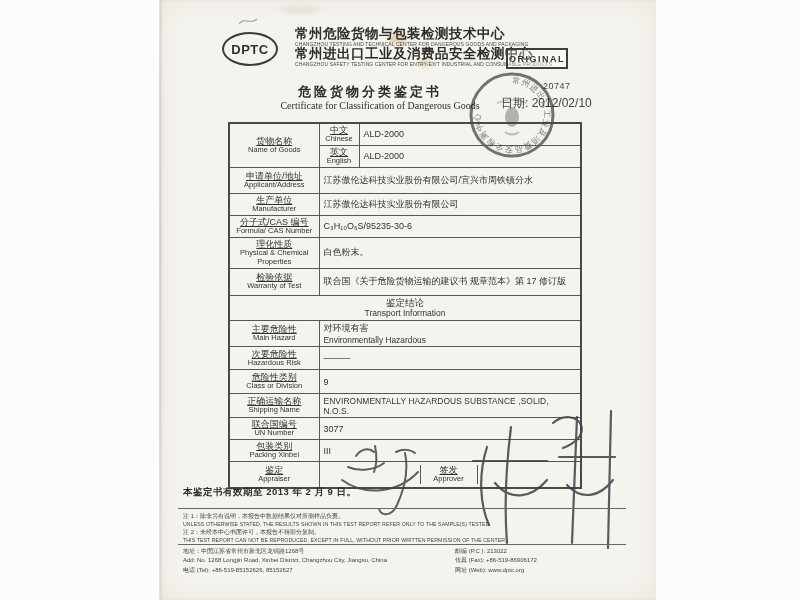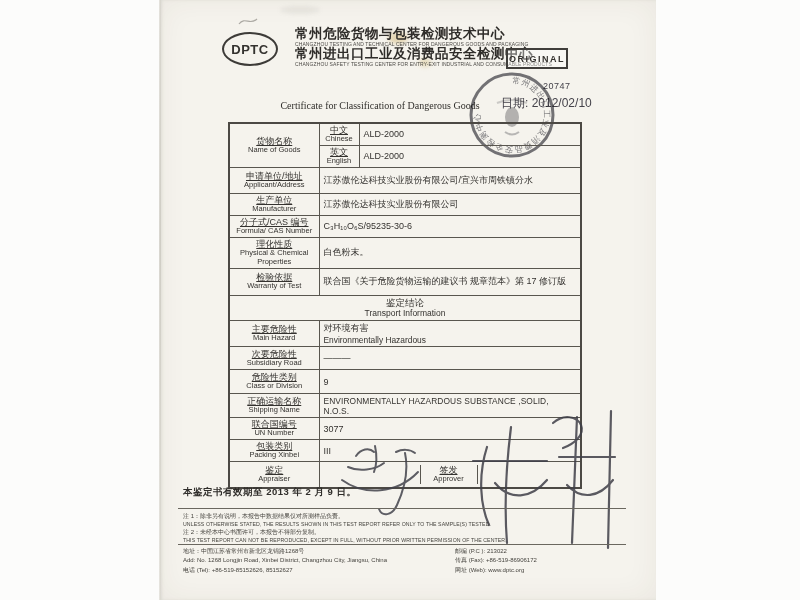--- a/index.html
+++ b/index.html
@@ -82,20 +82,21 @@
     <span class="logo-inner">DPTC</span>
   </div>
   <div class="hdr">
     <div class="hdr-cn">常州危险货物与包装检测技术中心</div>
     <div class="hdr-en">CHANGZHOU TESTING AND TECHNICAL CENTER FOR DANGEROUS GOODS AND PACKAGING</div>
     <div class="hdr-cn">常州进出口工业及消费品安全检测中心</div>
     <div class="hdr-en">CHANGZHOU SAFETY TESTING CENTER FOR ENTRY-EXIT INDUSTRIAL AND CONSUMABLE PRODUCTS</div>
   </div>
   <div class="orig-box">ORIGINAL</div>
 
+  <div class="doc-title">危险货物分类鉴定书</div>
   <div class="doc-subtitle">Certificate for Classification of Dangerous Goods</div>
   <div class="cert-no">20747</div>
   <div class="cert-date">日期: 2012/02/10</div>
 
   <svg class="stamp" viewBox="0 0 90 90">
     <circle cx="45" cy="45" r="41" fill="none" stroke="#5f5f66" stroke-width="3"></circle>
     <defs>
         <path id="ring" d="M45,13 a32,32 0 1,1 -0.01,0"></path>
       </defs>
     <text font-size="8" fill="#5f5f66" letter-spacing="1">
@@ -179,21 +180,21 @@
         <div class="en">Main Hazard</div>
       </td>
       <td colspan="2" class="two-line">
         <div class="l1">对环境有害</div>
         <div class="l2">Environmentally Hazardous</div>
       </td>
     </tr>
     <tr style="height:23px">
       <td class="lbl">
         <div class="cn">次要危险性</div>
-        <div class="en">Subsidiary Road</div>
+        <div class="en">Hazardous Risk</div>
       </td>
       <td colspan="2" class="val">———</td>
     </tr>
     <tr style="height:24px">
       <td class="lbl">
         <div class="cn">危险性类别</div>
         <div class="en">Class or Division</div>
       </td>
       <td colspan="2" class="val">9</td>
     </tr>

